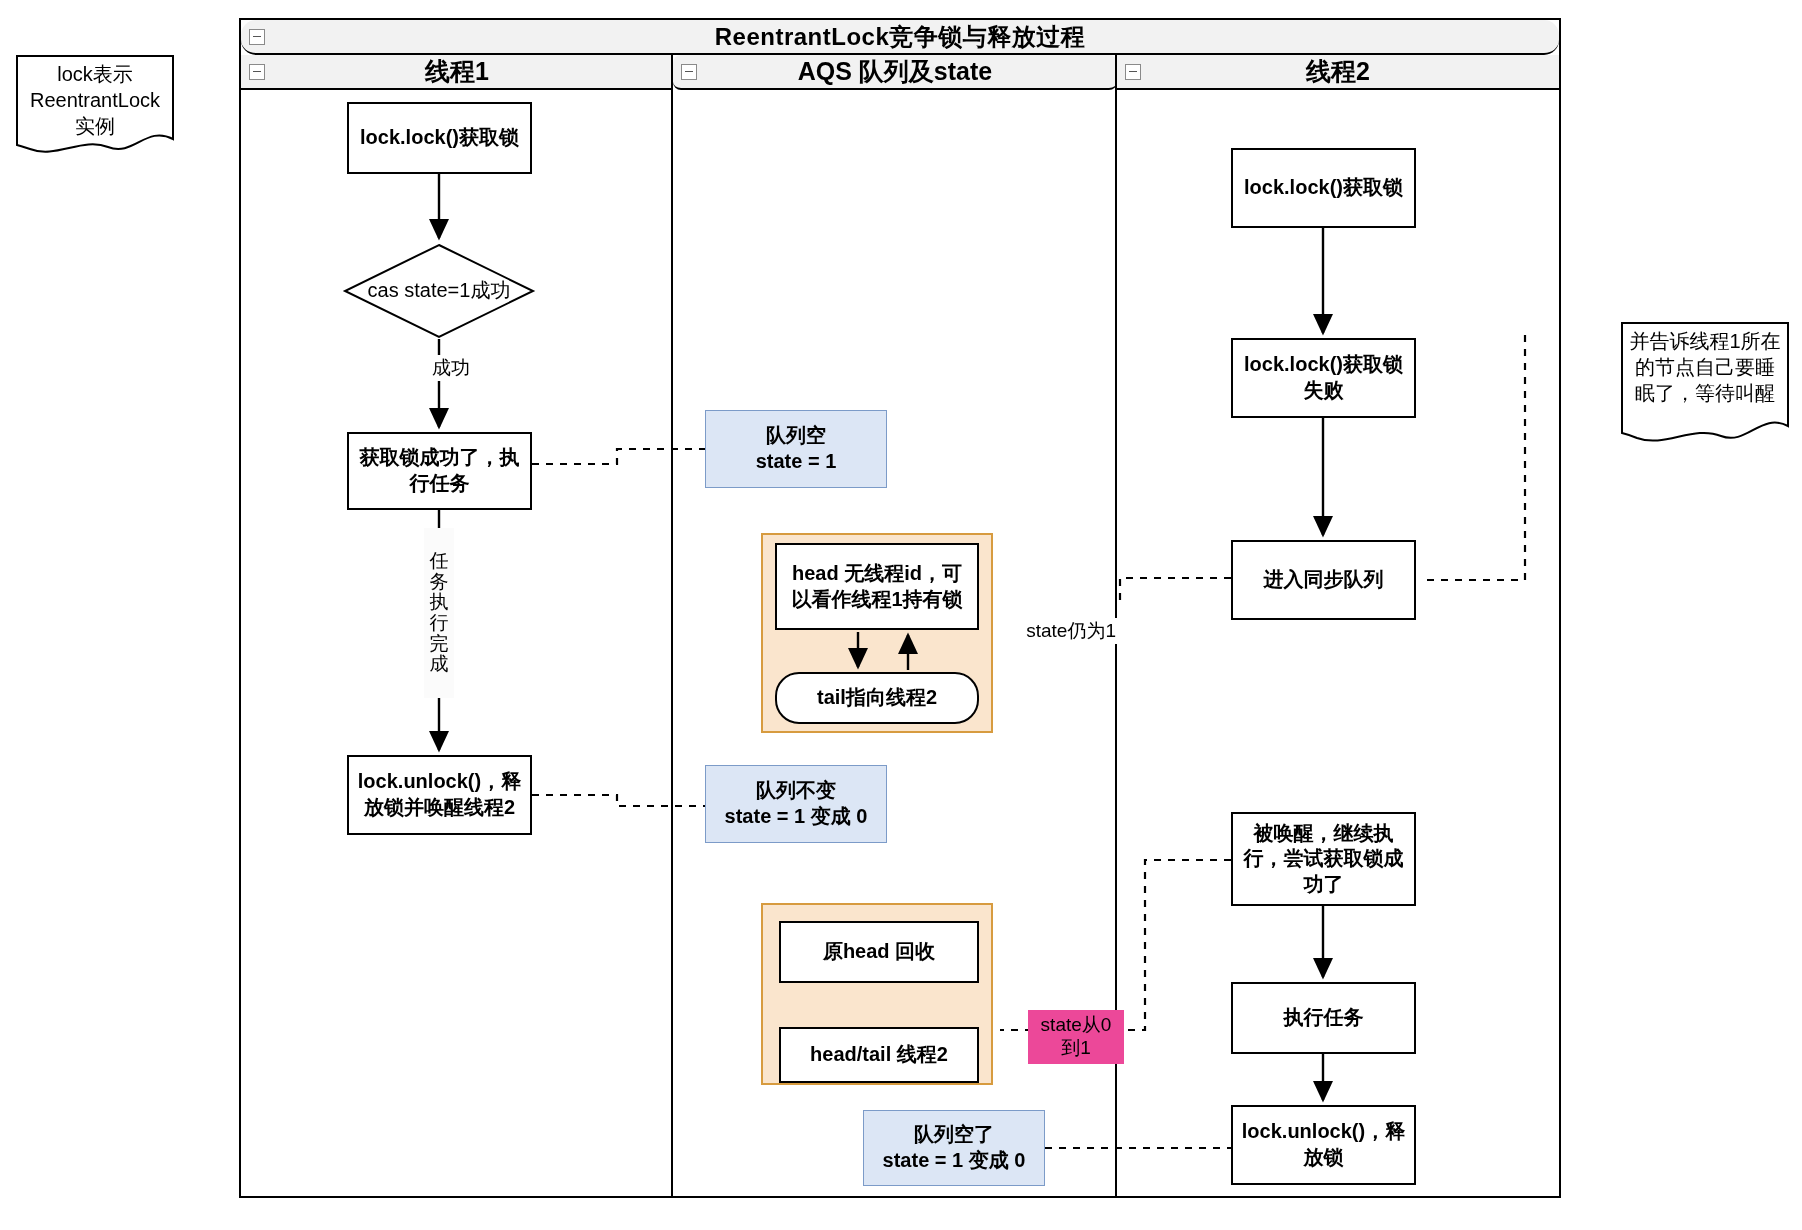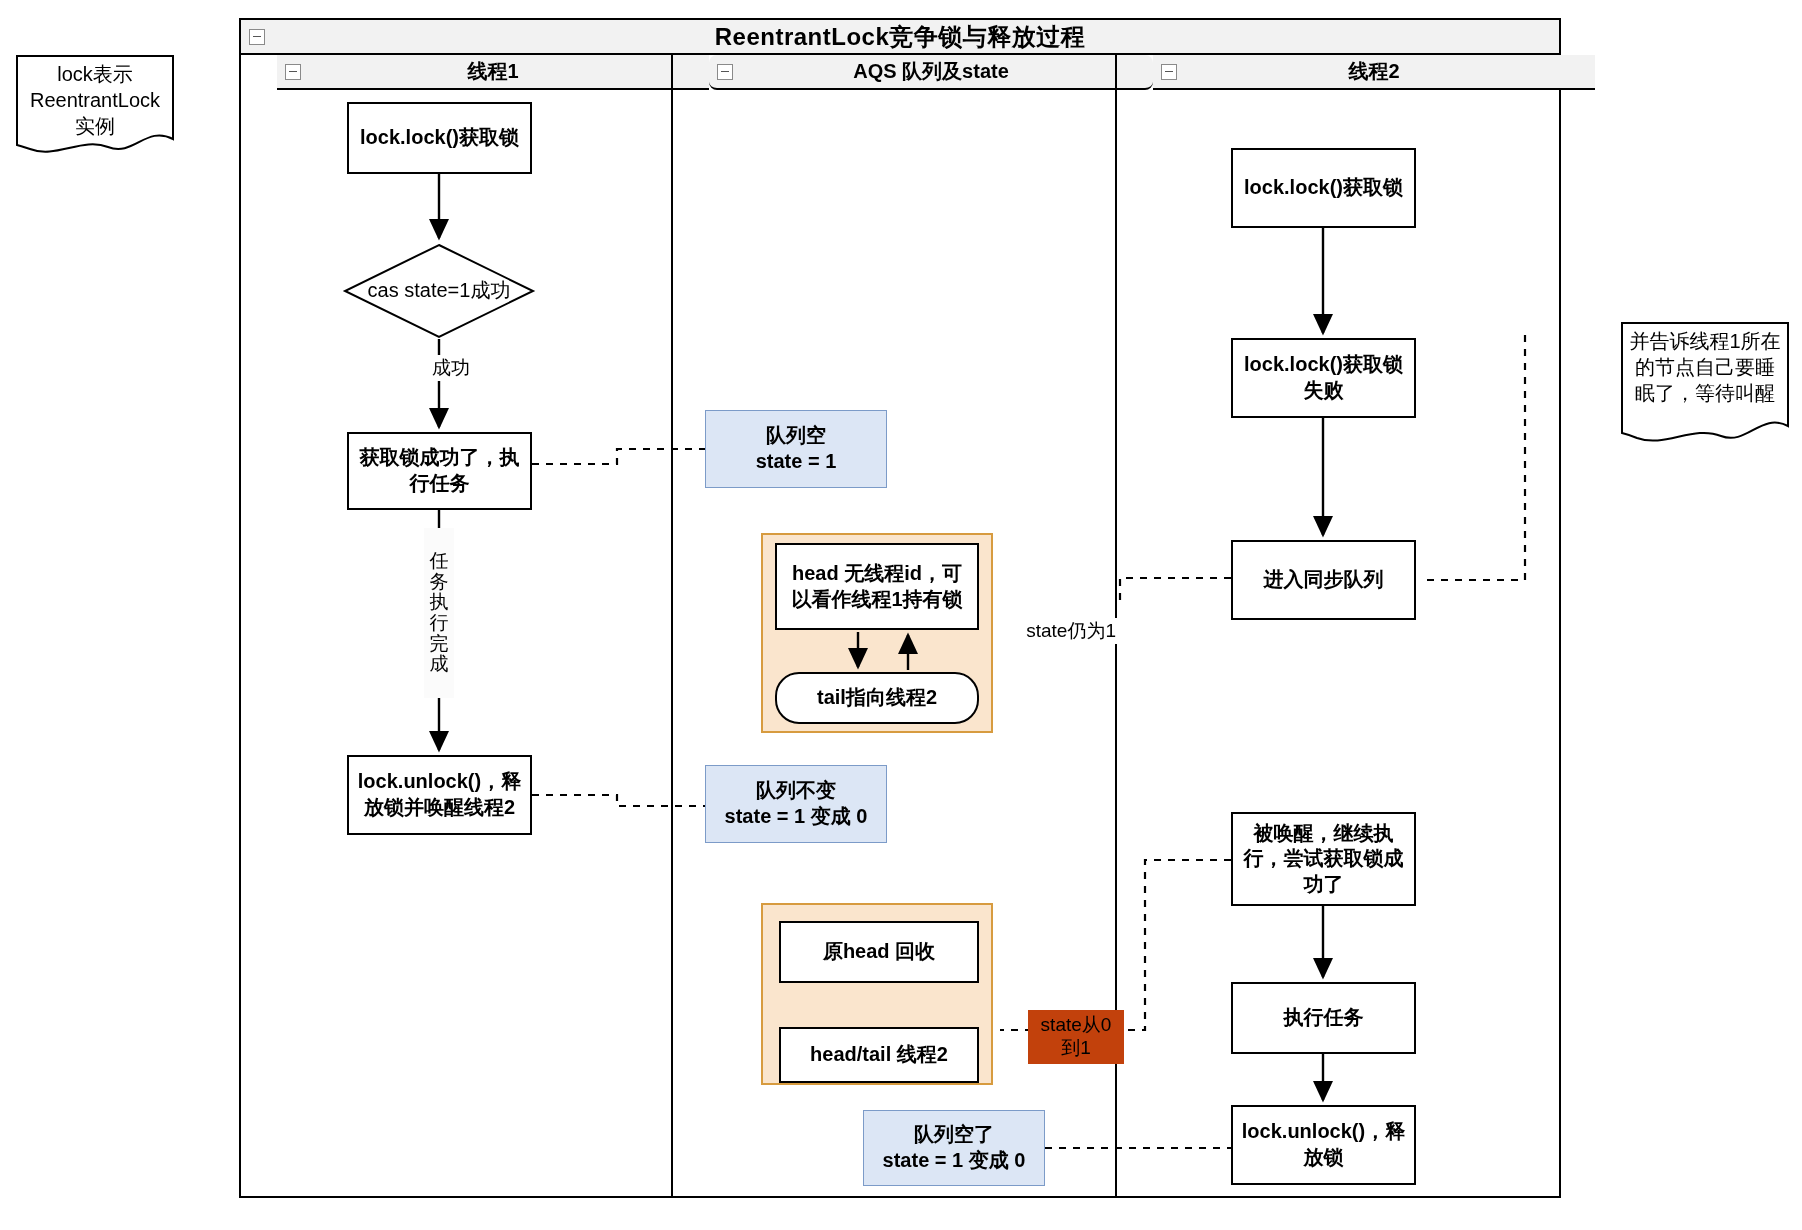--- a/index.html
+++ b/index.html
@@ -11,21 +11,21 @@
   
   .pool{border:2px solid #000;background:#fff;}
   .pool-title{
     background:#f2f2f2;border-bottom:2px solid #000;
     display:flex;align-items:center;justify-content:center;
     font-weight:bold;font-size:24px;letter-spacing:.5px;
   }
   .lane-head{
     background:#f2f2f2;border-bottom:2px solid #000;
     display:flex;align-items:center;justify-content:center;
-    font-weight:bold;font-size:20px;margin-left:36px;
+    font-weight:bold;font-size:25px;
   }
   .lane-sep{background:#000;}
   .collapse{
     position:absolute;left:8px;top:50%;transform:translateY(-50%);
     width:14px;height:14px;border:1px solid #8a8a8a;background:#fff;
     display:flex;align-items:center;justify-content:center;
     font-size:11px;line-height:1;color:#333;font-family:"Liberation Mono",monospace;
   }
   .collapse::before{content:"";width:8px;height:1px;background:#555;}
 
@@ -65,21 +65,21 @@
 
   <div class="abs note" style="left:16px;top:55px;width:158px;height:100px;">
     <svg width="158" height="100" viewBox="0 0 158 100">
       <path d="M1,1 L157,1 L157,84 C130,70 118,102 92,92 C66,82 40,104 14,94 C8,92 4,91 1,90 Z" fill="#ffffff" stroke="#000000" stroke-width="2"></path>
     </svg>
     <div class="txt">lock表示ReentrantLock实例</div>
   </div>
 
   <div class="abs pool" style="left:239px;top:18px;width:1322px;height:1180px;"></div>
 
-  <div class="abs pool-title" style="left:241px;top:20px;width:1318px;height:35px;">
+  <div class="abs pool-title" style="left:241px;top:20px;width:1318px;height:35px;border-radius:15px;">
     <span class="collapse"></span>
     <span>ReentrantLock竞争锁与释放过程</span>
   </div>
 
   <div class="abs lane-head" style="left:241px;top:55px;width:432px;height:35px;">
     <span class="collapse"></span>
     <span>线程1</span>
   </div>
   <div class="abs lane-head" style="left:673px;top:55px;width:444px;height:35px;border-radius:8px;">
     <span class="collapse"></span>
@@ -214,21 +214,21 @@
       <path d="M1060,1030 L1000,1030"></path>
 
       <path d="M1045,1148 L1231,1148"></path>
     </g>
   </svg>
 
   <div class="abs elabel" style="left:1002px;top:618px;width:116px;height:26px;">
     <span>state仍为1</span>
   </div>
 
-  <div class="abs" style="left:1028px;top:1010px;width:96px;height:54px;background:#c2410c;
+  <div class="abs" style="left:1028px;top:1010px;width:96px;height:54px;background:#ec4899;
               display:flex;flex-direction:column;align-items:center;justify-content:center;font-size:19px;line-height:1.2;">
     <span>state从0</span>
     <span>到1</span>
   </div>
 
   <div class="abs note" style="left:1621px;top:322px;width:168px;height:124px;">
     <svg width="168" height="124" viewBox="0 0 168 124">
       <path d="M1,1 L167,1 L167,104 C140,90 126,124 100,114 C72,103 44,126 16,116 C9,113 5,112 1,111 Z" fill="#ffffff" stroke="#000000" stroke-width="2"></path>
     </svg>
     <div class="txt">并告诉线程1所在的节点自己要睡眠了，等待叫醒</div>

